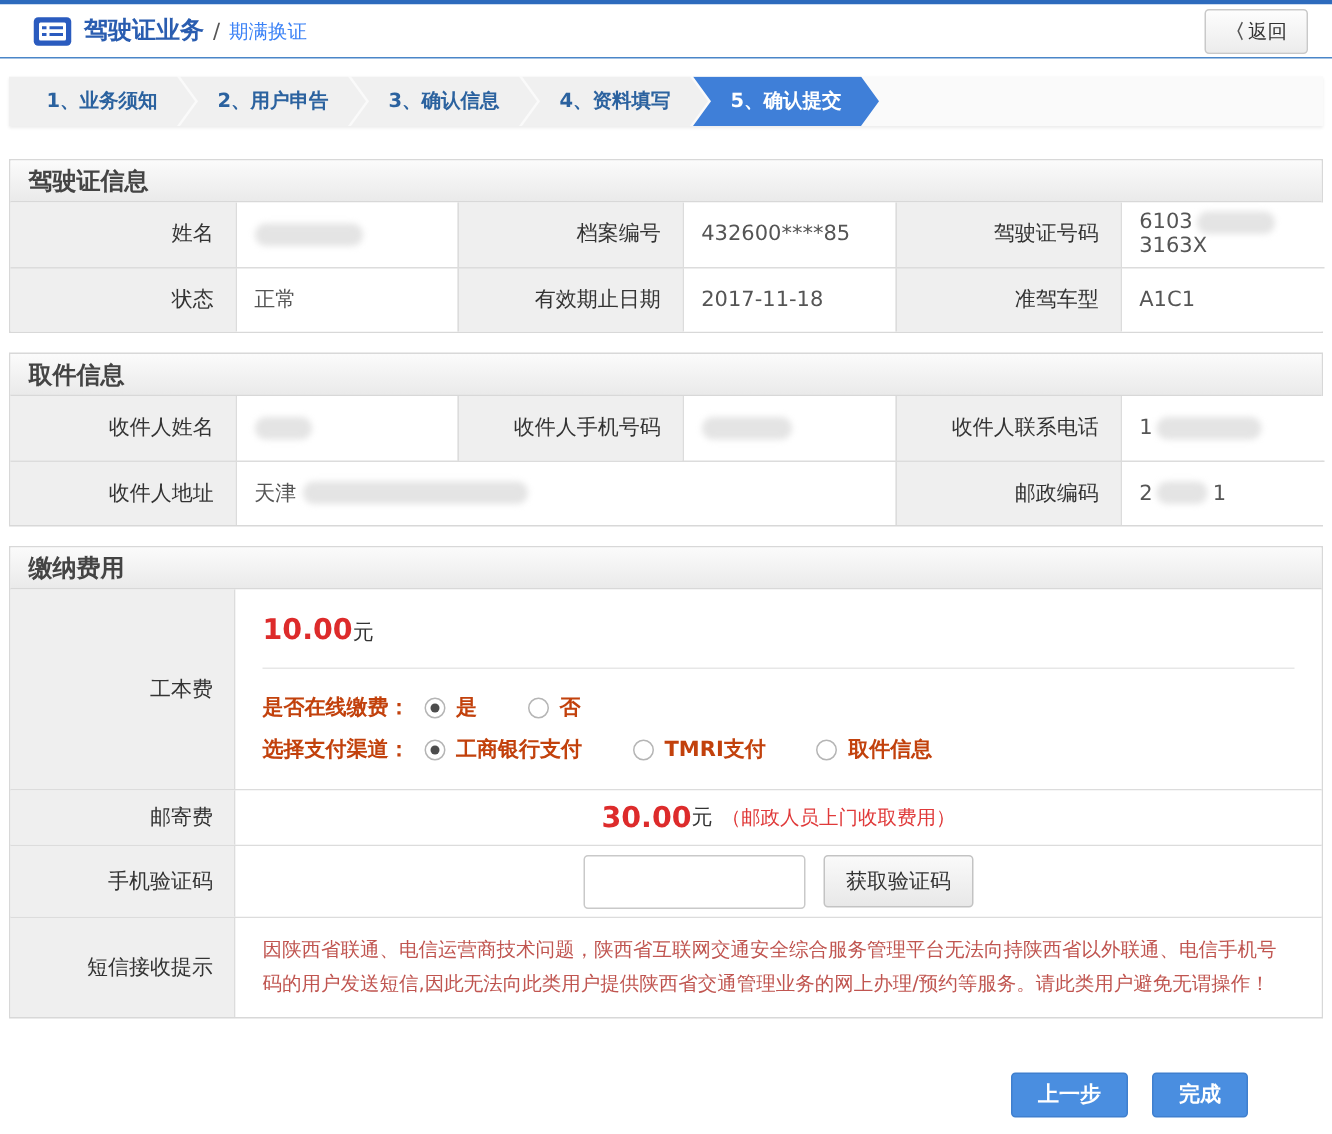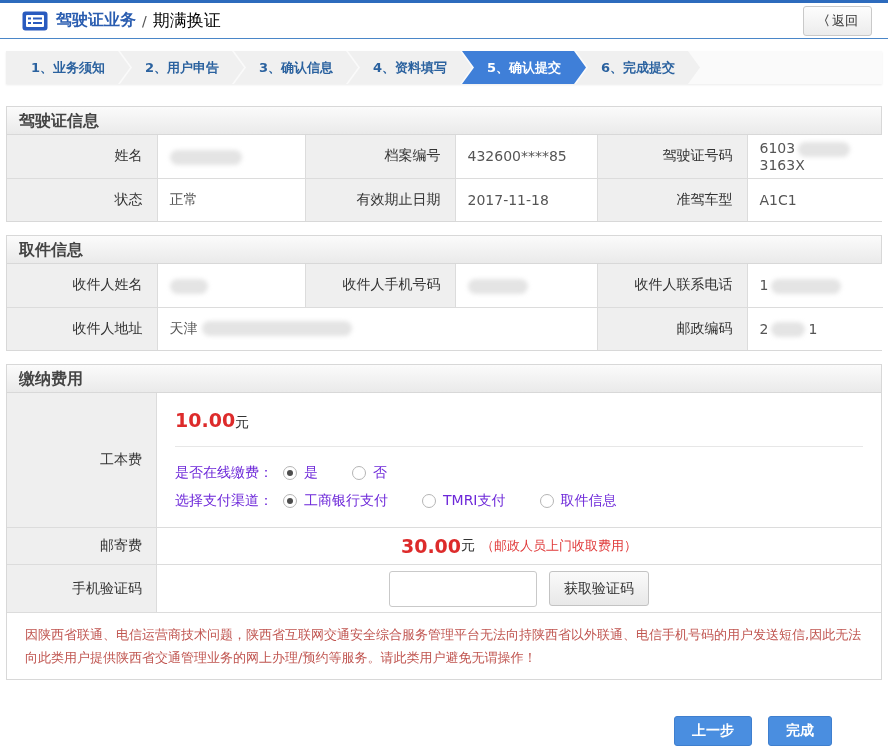--- a/index.html
+++ b/index.html
@@ -3,21 +3,21 @@
 <meta charset="utf-8">
 <style>
   * { margin:0; padding:0; box-sizing:border-box; }
   html,body { width:888px; height:756px; background:#fff; font-family:"DejaVu Sans","Liberation Sans",sans-serif; font-size:13px; color:#333; }
   .topline { height:3px; background:#2d6bbd; }
   
   .header { height:36px; display:flex; align-items:center; padding:0 8px; border-bottom:1px solid #4a86c8; background:#fff; }
   .hdr-icon { width:26px; height:20px; margin-left:14px; margin-right:8px; }
   .hdr-title { color:#2a5db0; font-size:16px; font-weight:bold; }
   .hdr-divider { color:#555; font-size:14px; margin:0 6px; }
-  .hdr-subtitle { color:#000000; font-size:17px; }
+  .hdr-subtitle { color:#3b82f6; font-size:13px; }
   .spacer { flex:1; }
   .back-btn { margin-right:8px; padding:5px 13px; font-size:13px; color:#333; background:linear-gradient(#fdfdfd,#ececec); border:1px solid #c9c9c9; border-radius:3px; cursor:pointer;font-family:Liberation Serif, serif; }
   .back-chevron { font-weight:bold; color:#555; margin-right:2px; }
   
   .steps { margin:12px 6px 0 6px; height:33px; display:flex; background:#fafafa; box-shadow:0 1px 2px rgba(0,0,0,0.08); }
   .step { width:124px; height:33px; line-height:33px; text-align:center; font-size:13px; font-weight:bold; color:#2b629f; background:#f0f0f0; clip-path:polygon(0 0, calc(100% - 12px) 0, 100% 50%, calc(100% - 12px) 100%, 0 100%, 12px 50%); margin-left:-10px; cursor:default; }
   .step.first { clip-path:polygon(0 0, calc(100% - 12px) 0, 100% 50%, calc(100% - 12px) 100%, 0 100%); margin-left:0; }
   .step.active { background:#3f7fd8; color:#fff; }
   
   .section { margin:0 6px; border:1px solid #d8d8d8; }
@@ -34,21 +34,21 @@
   .blob { display:inline-block; height:15px; background:#e4e4e4; border-radius:8px; filter:blur(2px); vertical-align:middle; }
   
   .pay-row { display:flex; border-bottom:1px solid #dcdcdc; }
   .pay-row:last-child { border-bottom:none; }
   .pay-lbl { width:150px; background:#efefef; border-right:1px solid #dcdcdc; display:flex; align-items:center; justify-content:flex-end; padding-right:14px; font-size:14px; color:#333; }
   .pay-val { flex:1; background:#fff; padding:0 18px; display:flex; flex-direction:column; justify-content:center; }
   .fee-amount { color:#dd2b2b; font-weight:bold; font-size:19px; }
   .fee-unit { color:#333; font-size:14px; font-weight:normal; }
   .fee-top { padding:16px 0 14px 0; }
   .fee-radios { border-top:1px solid #e7e7e7; padding:12px 0 12px 0; }
-  .radio-line { display:flex; align-items:center; height:28px; font-size:14px; color:#6d28d9; }
+  .radio-line { display:flex; align-items:center; height:28px; font-size:14px; color:#c2410c;font-weight:bold; }
   .radio-caption { margin-right:10px; }
   .radio-opt { display:flex; align-items:center; margin-right:34px; cursor:pointer; }
   .radio-circle { width:14px; height:14px; border:1px solid #b5b5b5; border-radius:50%; background:#fff; margin-right:7px; position:relative; }
   .radio-opt.checked .radio-circle::after { content:""; position:absolute; left:3px; top:3px; width:6px; height:6px; border-radius:50%; background:#4d4d4d; }
   .postage-note { color:#e03a3a; font-size:13px; margin-left:6px; }
   .sms-input { width:148px; height:36px; border:1px solid #c9c9c9; border-radius:3px; padding:0 8px; font-size:14px; background:#fff; }
   .sms-btn { height:35px; margin-left:12px; padding:0 14px; font-size:14px; color:#333; background:linear-gradient(#fafafa,#e8e8e8); border:1px solid #c3c3c3; border-radius:3px; cursor:pointer; }
   .tip-text { color:#c05550; font-size:13px; line-height:23px; padding:10px 0; }
   .row-postage { height:37px; }
   .row-postage .pay-val { flex-direction:row; align-items:center; }
@@ -78,21 +78,20 @@
   <div class="spacer"></div>
   <button class="back-btn"><span class="back-chevron">〈</span><span>返回</span></button>
 </div>
 
 <div class="steps">
   <div class="step first">1、业务须知</div>
   <div class="step">2、用户申告</div>
   <div class="step">3、确认信息</div>
   <div class="step">4、资料填写</div>
   <div class="step active">5、确认提交</div>
-  <div class="step">6、完成提交</div>
 </div>
 
 <div style="height:22px;"></div>
 
 <div class="section">
   <div class="sec-head">驾驶证信息</div>
   <table class="info">
     <colgroup>
         <col style="width:150px">
         <col style="width:148px">
@@ -203,20 +202,21 @@
 
   <div class="pay-row row-sms">
     <div class="pay-lbl">手机验证码</div>
     <div class="pay-val">
       <input class="sms-input" type="text" value="" style="">
       <button class="sms-btn">获取验证码</button>
     </div>
   </div>
 
   <div class="pay-row">
+    <div class="pay-lbl">短信接收提示</div>
     <div class="pay-val">
       <div class="tip-text">因陕西省联通、电信运营商技术问题，陕西省互联网交通安全综合服务管理平台无法向持陕西省以外联通、电信手机号码的用户发送短信,因此无法向此类用户提供陕西省交通管理业务的网上办理/预约等服务。请此类用户避免无谓操作！</div>
     </div>
   </div>
 </div>
 
 <div class="footer">
   <button class="blue-btn">上一步</button>
   <button class="blue-btn">完成</button>
 </div>

